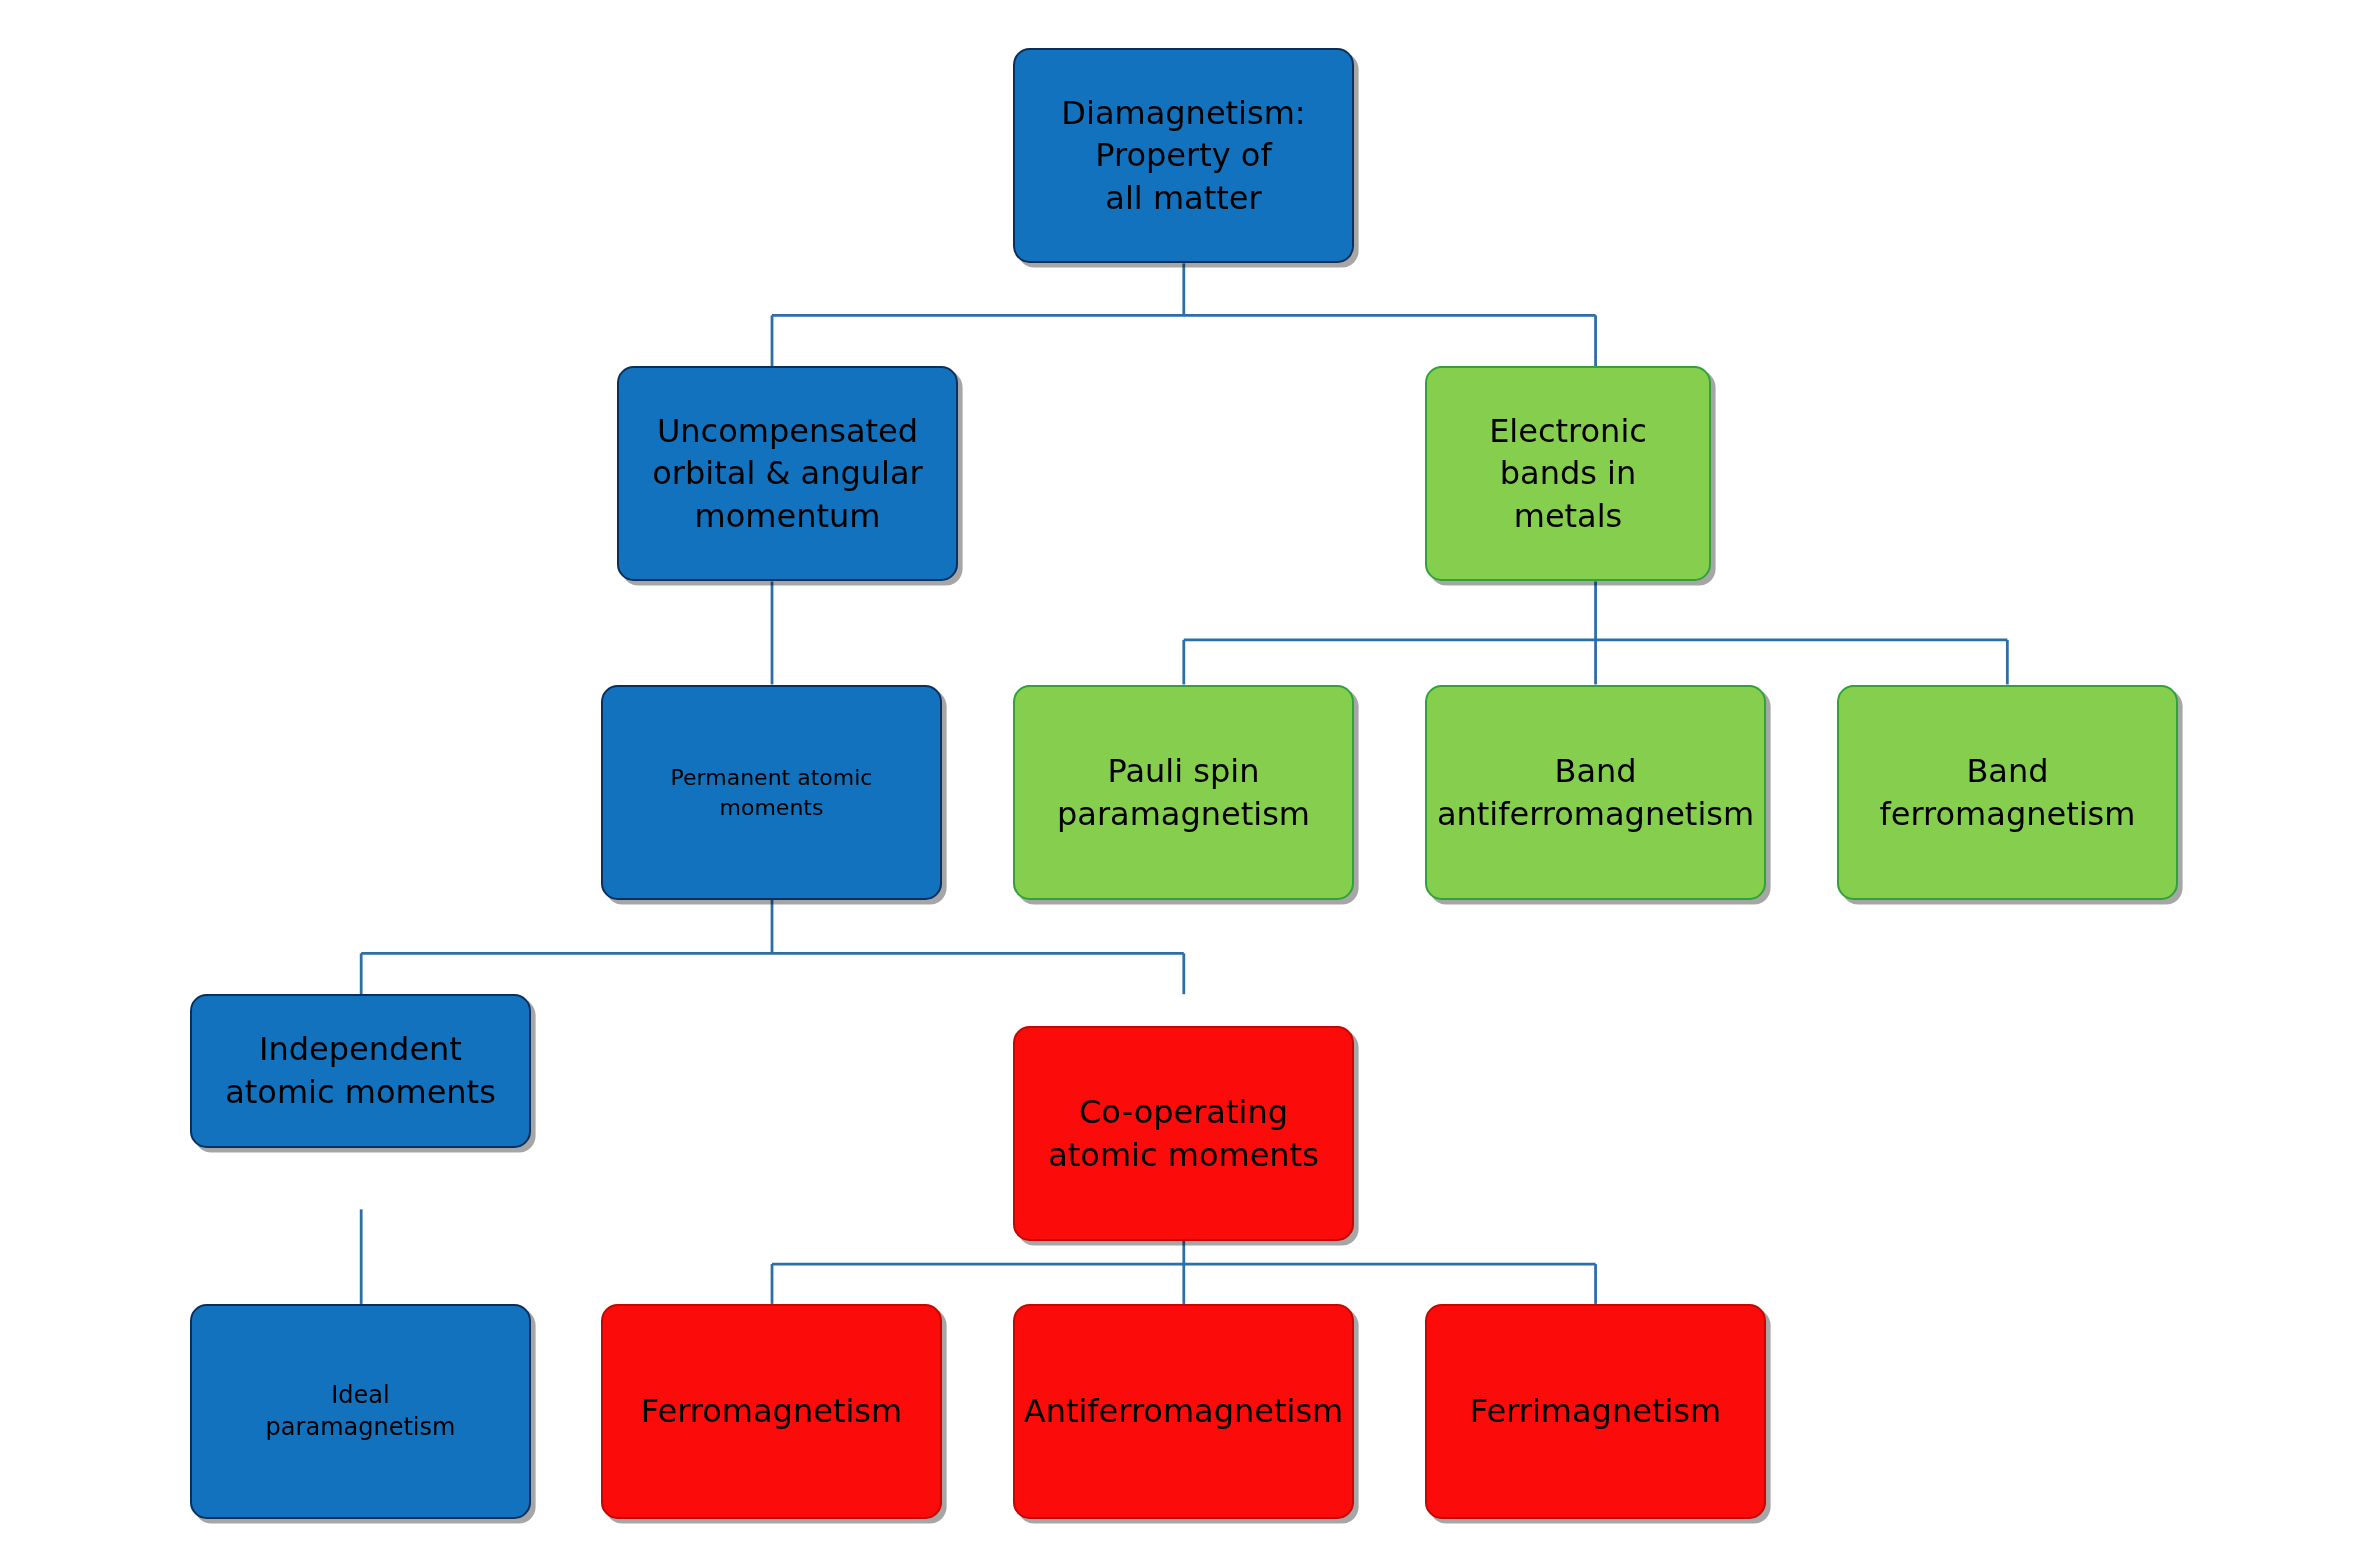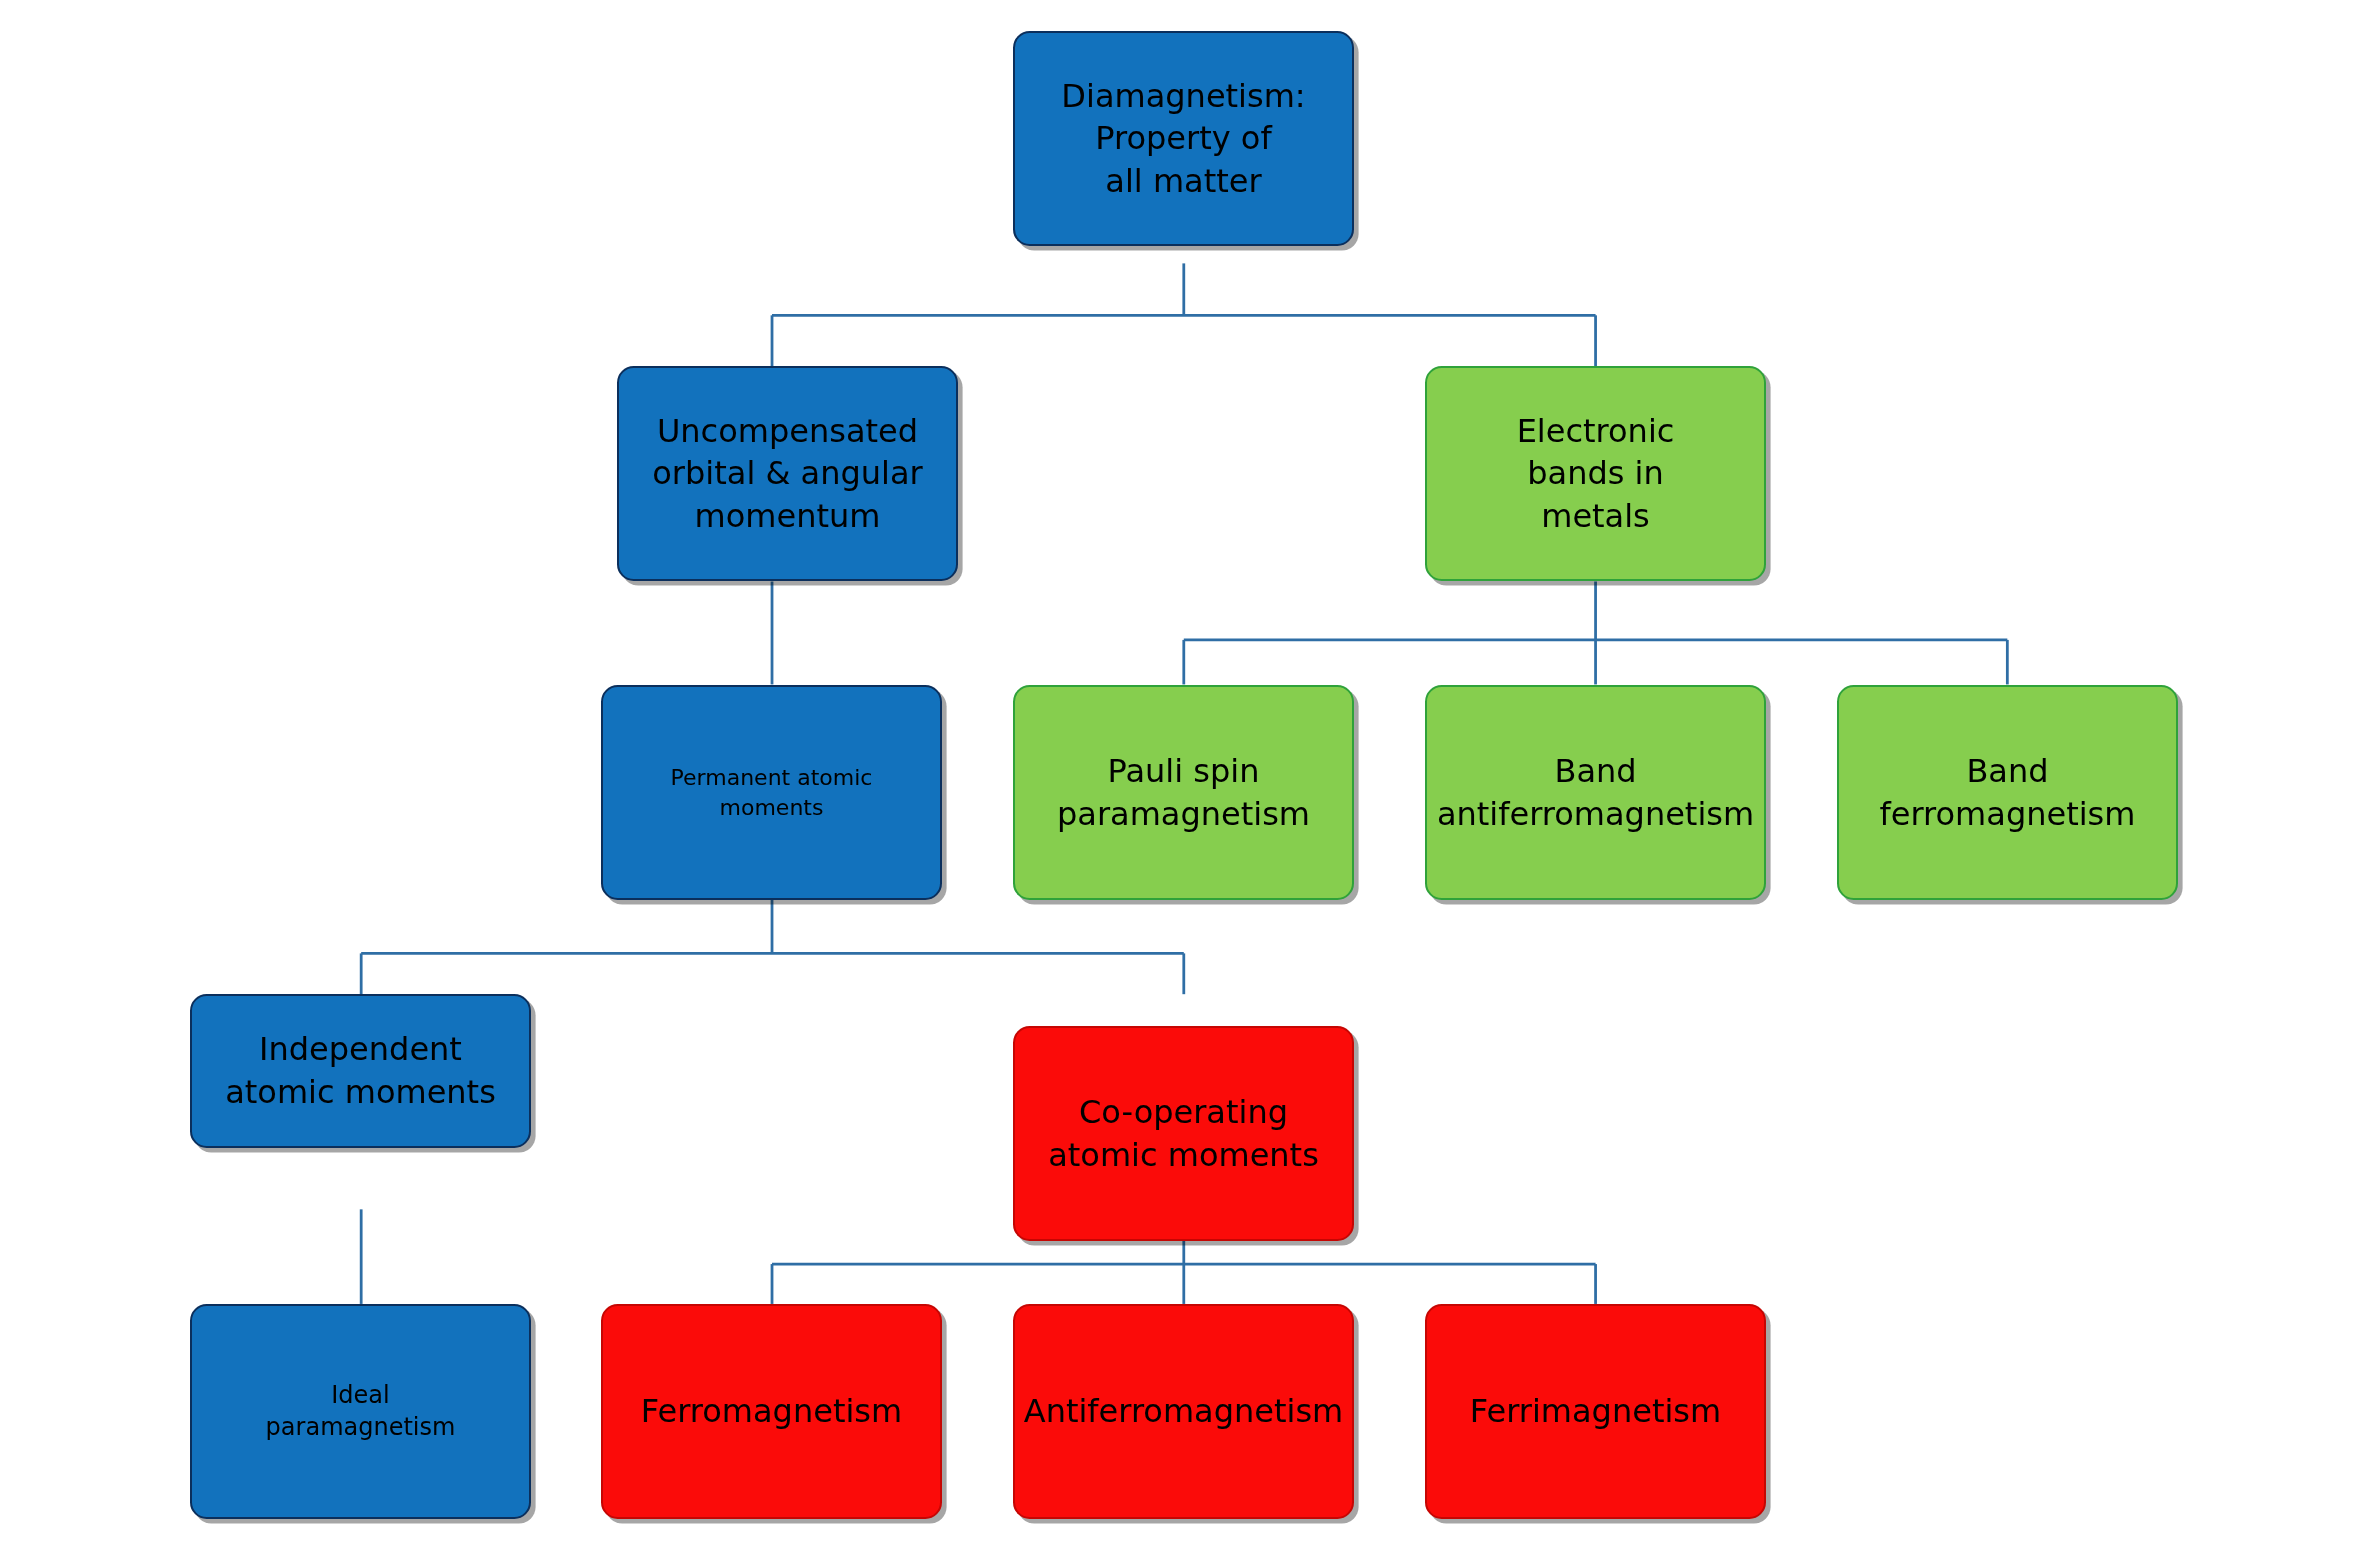--- a/index.html
+++ b/index.html
@@ -90,33 +90,33 @@
     </g>
 
     <g stroke="#2f6ea5" stroke-width="3" fill="none">
       <path d="M1276,1304 L1276,1406"></path>
       <path d="M832,1363 L1720,1363"></path>
       <path d="M832,1363 L832,1406"></path>
       <path d="M1720,1363 L1720,1406"></path>
     </g>
   </svg>
 
-  <div class="node node-blue" style="left:1013px;top:31px;width:341px;height:215px;font-size:32px;">
+  <div class="node node-blue" style="left:1013px;top:48px;width:341px;height:215px;font-size:32px;">
     <span>Diamagnetism:
 Property of
 all matter</span>
   </div>
 
   <div class="node node-blue" style="left:617px;top:366px;width:341px;height:215px;font-size:32px;">
     <span>Uncompensated
 orbital &amp; angular
 momentum</span>
   </div>
 
-  <div class="node node-green" style="left:1425px;top:366px;width:341px;height:215px;font-size:32px;">
+  <div class="node node-green" style="left:1425px;top:366px;width:286px;height:215px;font-size:32px;">
     <span>Electronic
 bands in
 metals</span>
   </div>
 
   <div class="node node-blue" style="left:601px;top:685px;width:341px;height:215px;font-size:22px;">
     <span>Permanent atomic
 moments</span>
   </div>
 

